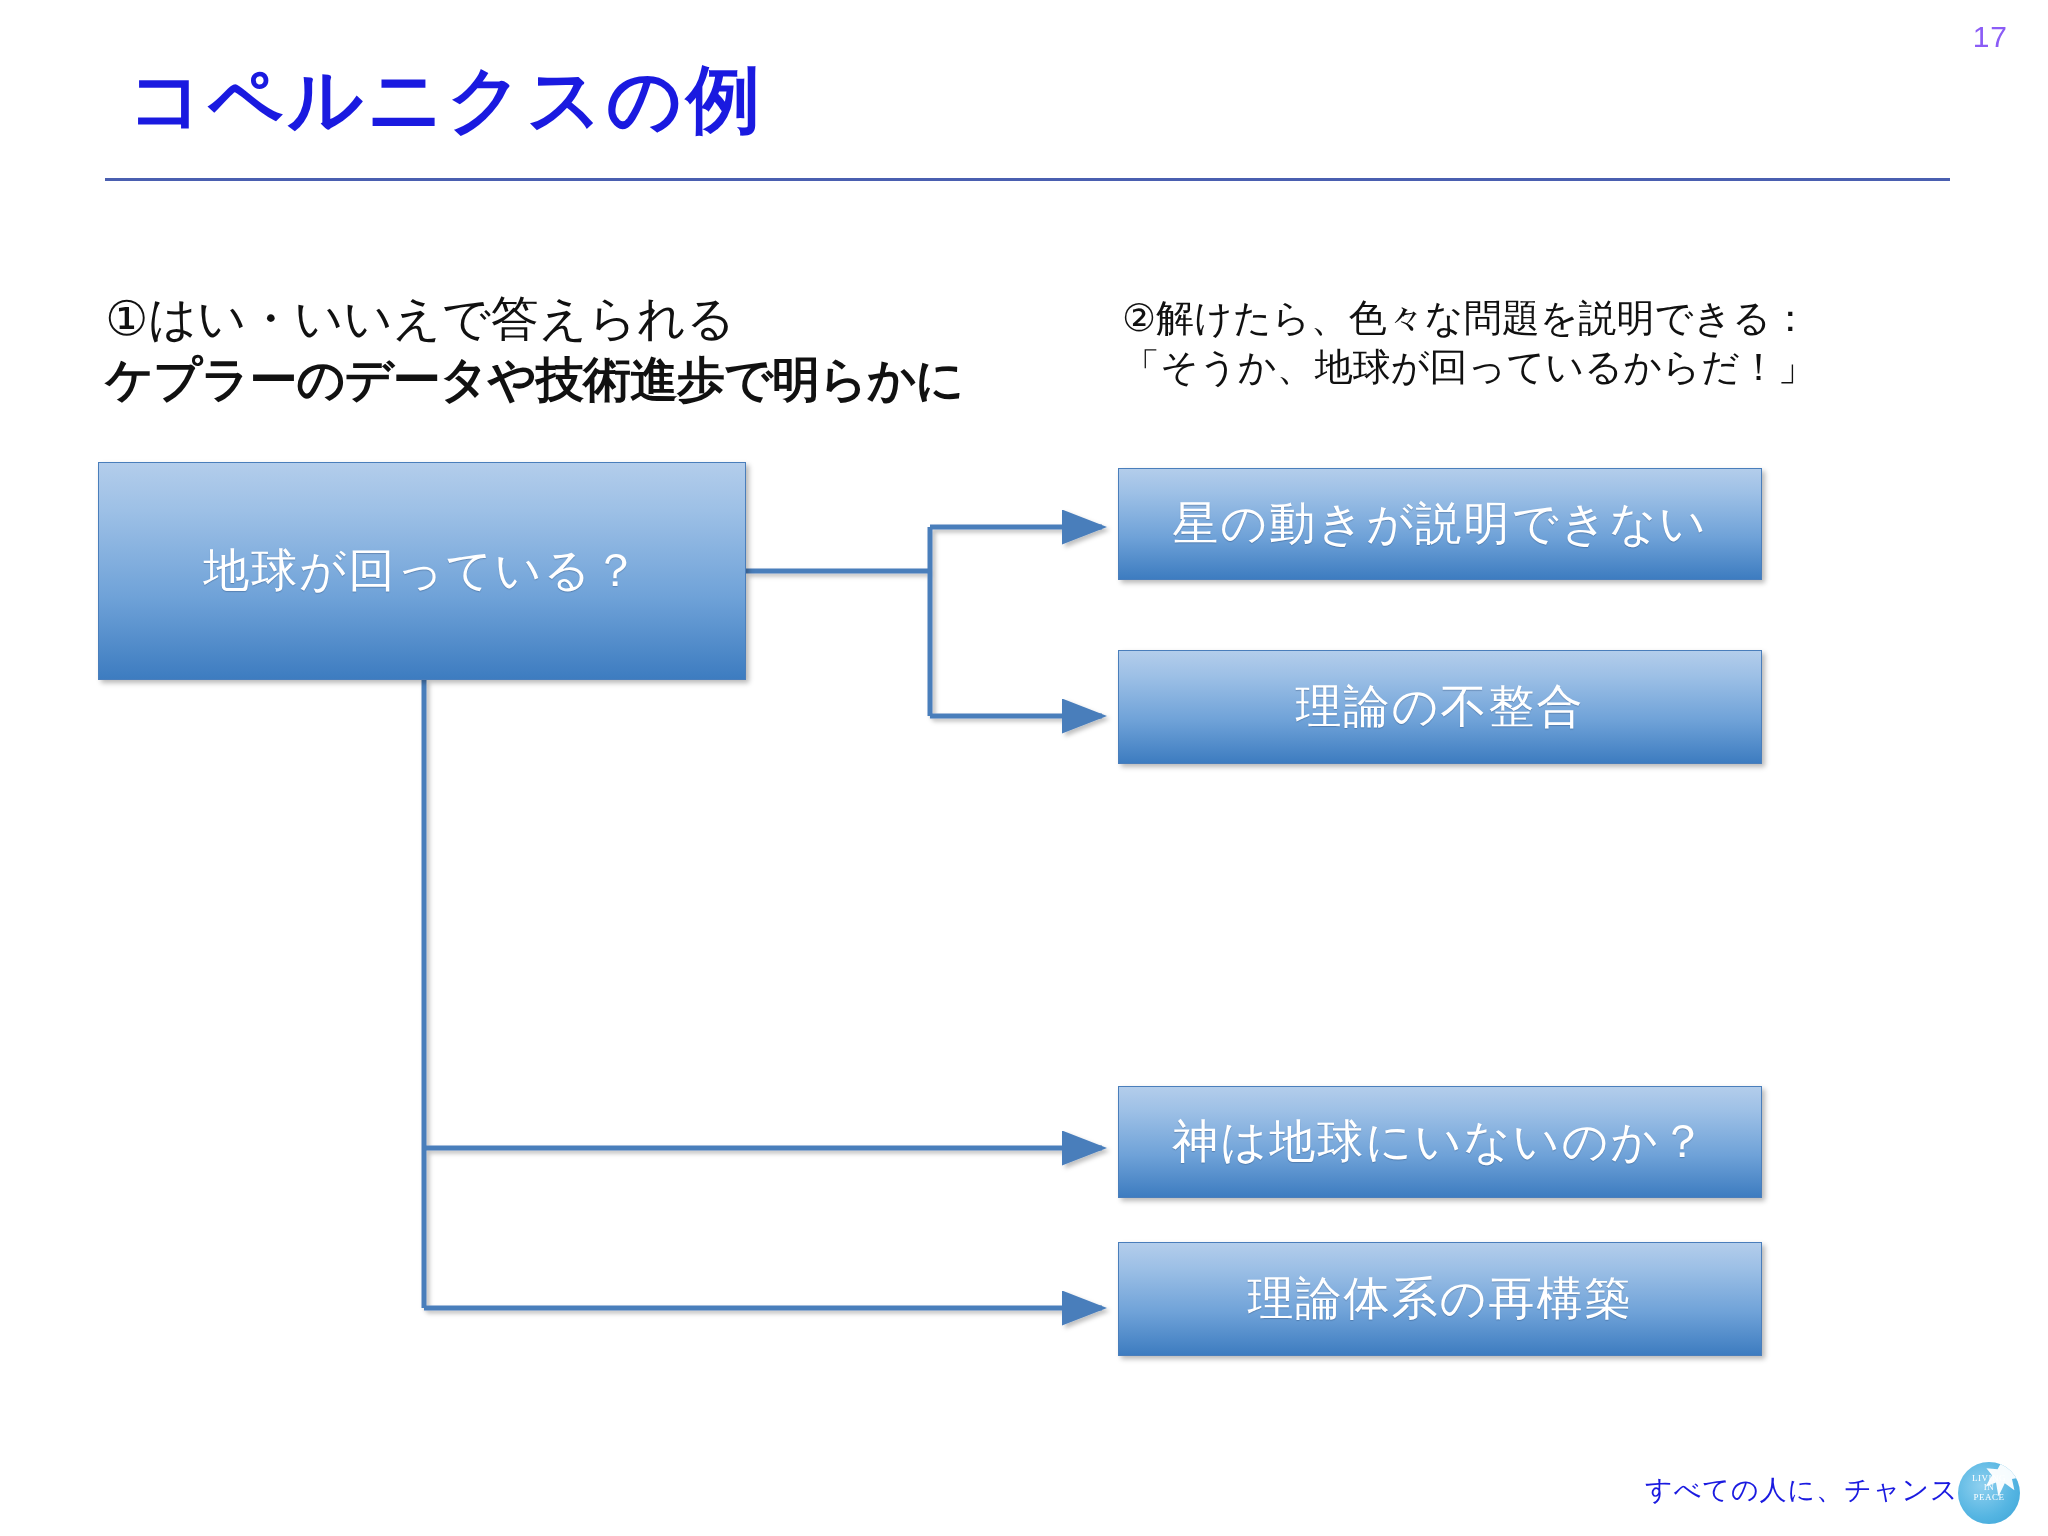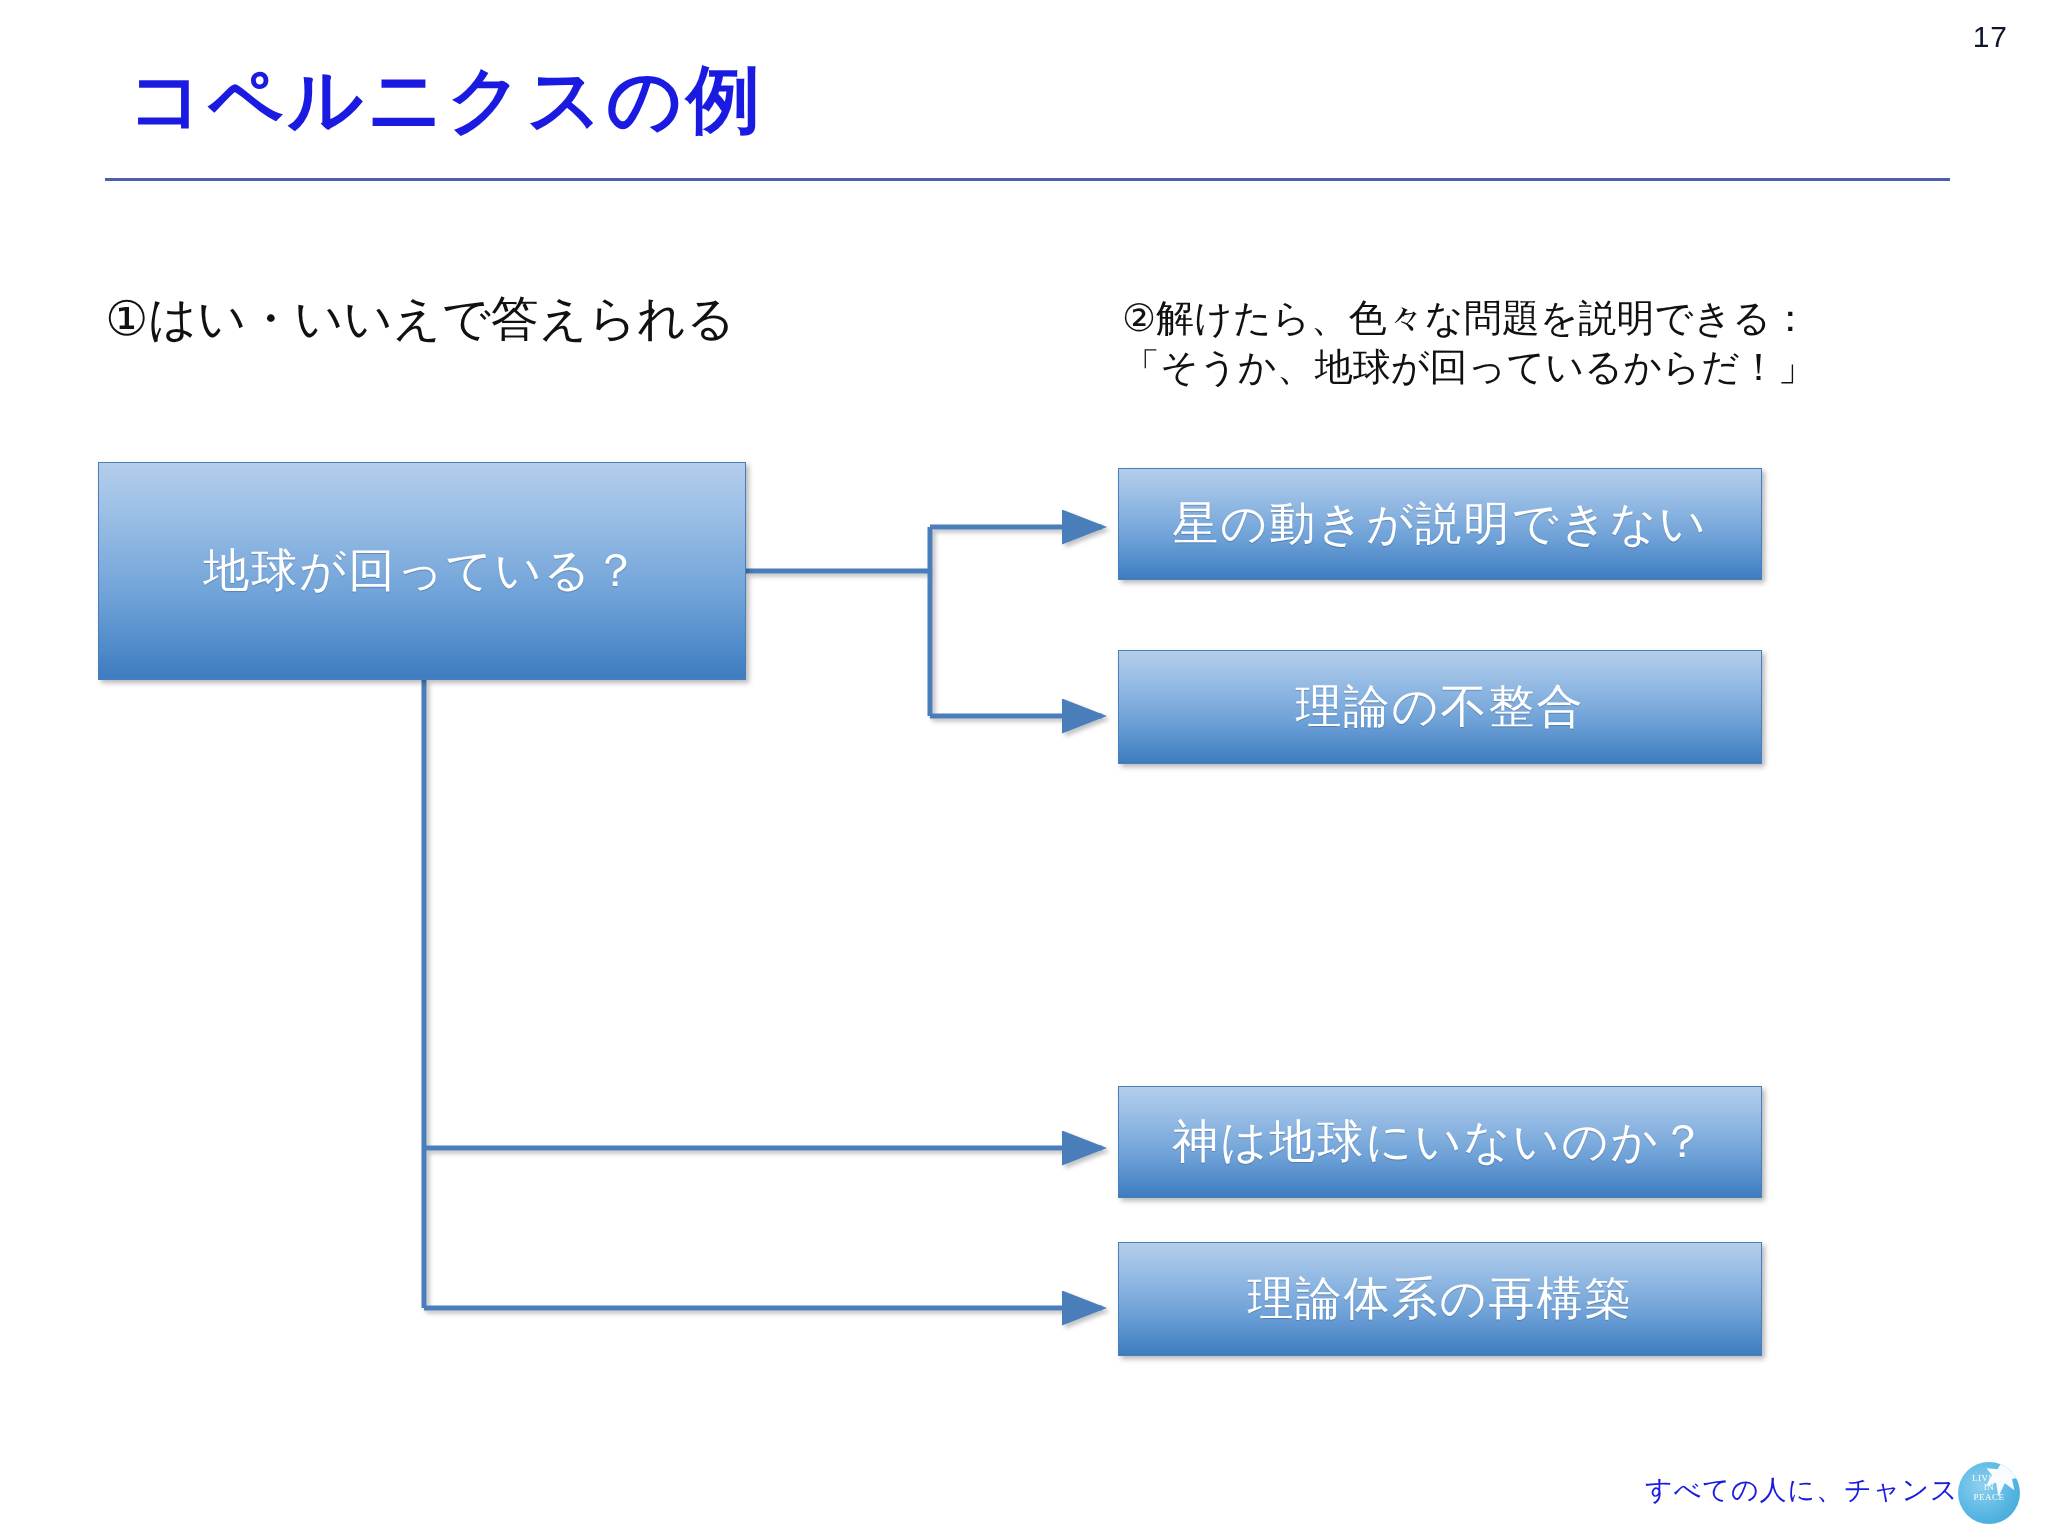--- a/index.html
+++ b/index.html
@@ -8,21 +8,21 @@
     background:#ffffff;
     font-family:"Liberation Sans","DejaVu Sans",sans-serif;
     overflow:hidden;
     position:relative;
   }
   .slide{position:absolute;inset:0;background:#fff;}
 
   
   .page-num{
     position:absolute;top:20px;right:40px;
-    font-size:30px;color:#0f172a;letter-spacing:1px;
+    font-size:30px;color:#8b5cf6;letter-spacing:1px;
     font-family:"Liberation Sans",sans-serif;
   }
 
   
   .title{
     position:absolute;left:128px;top:62px;
     font-size:74px;line-height:1.0;
     color:#1a1ae0;
     font-family:"DejaVu Sans","Liberation Sans",sans-serif;
     letter-spacing:4px;
@@ -99,20 +99,21 @@
 
 <div class="slide">
 
   <div class="page-num">17</div>
 
   <div class="title">コペルニクスの例</div>
   <div class="title-rule"></div>
 
   <div class="note note-1">
     <div class="ln1">①はい・いいえで答えられる</div>
+    <div class="ln2">ケプラーのデータや技術進歩で明らかに</div>
   </div>
 
   <div class="note note-2">
     <div>②解けたら、色々な問題を説明できる：</div>
     <div>「そうか、地球が回っているからだ！」</div>
   </div>
 
   <svg class="wires" viewBox="0 0 2048 1536" xmlns="http://www.w3.org/2000/svg">
     <defs>
       <marker id="arrowhead" markerWidth="9" markerHeight="7" refX="8" refY="3.5" orient="auto">

